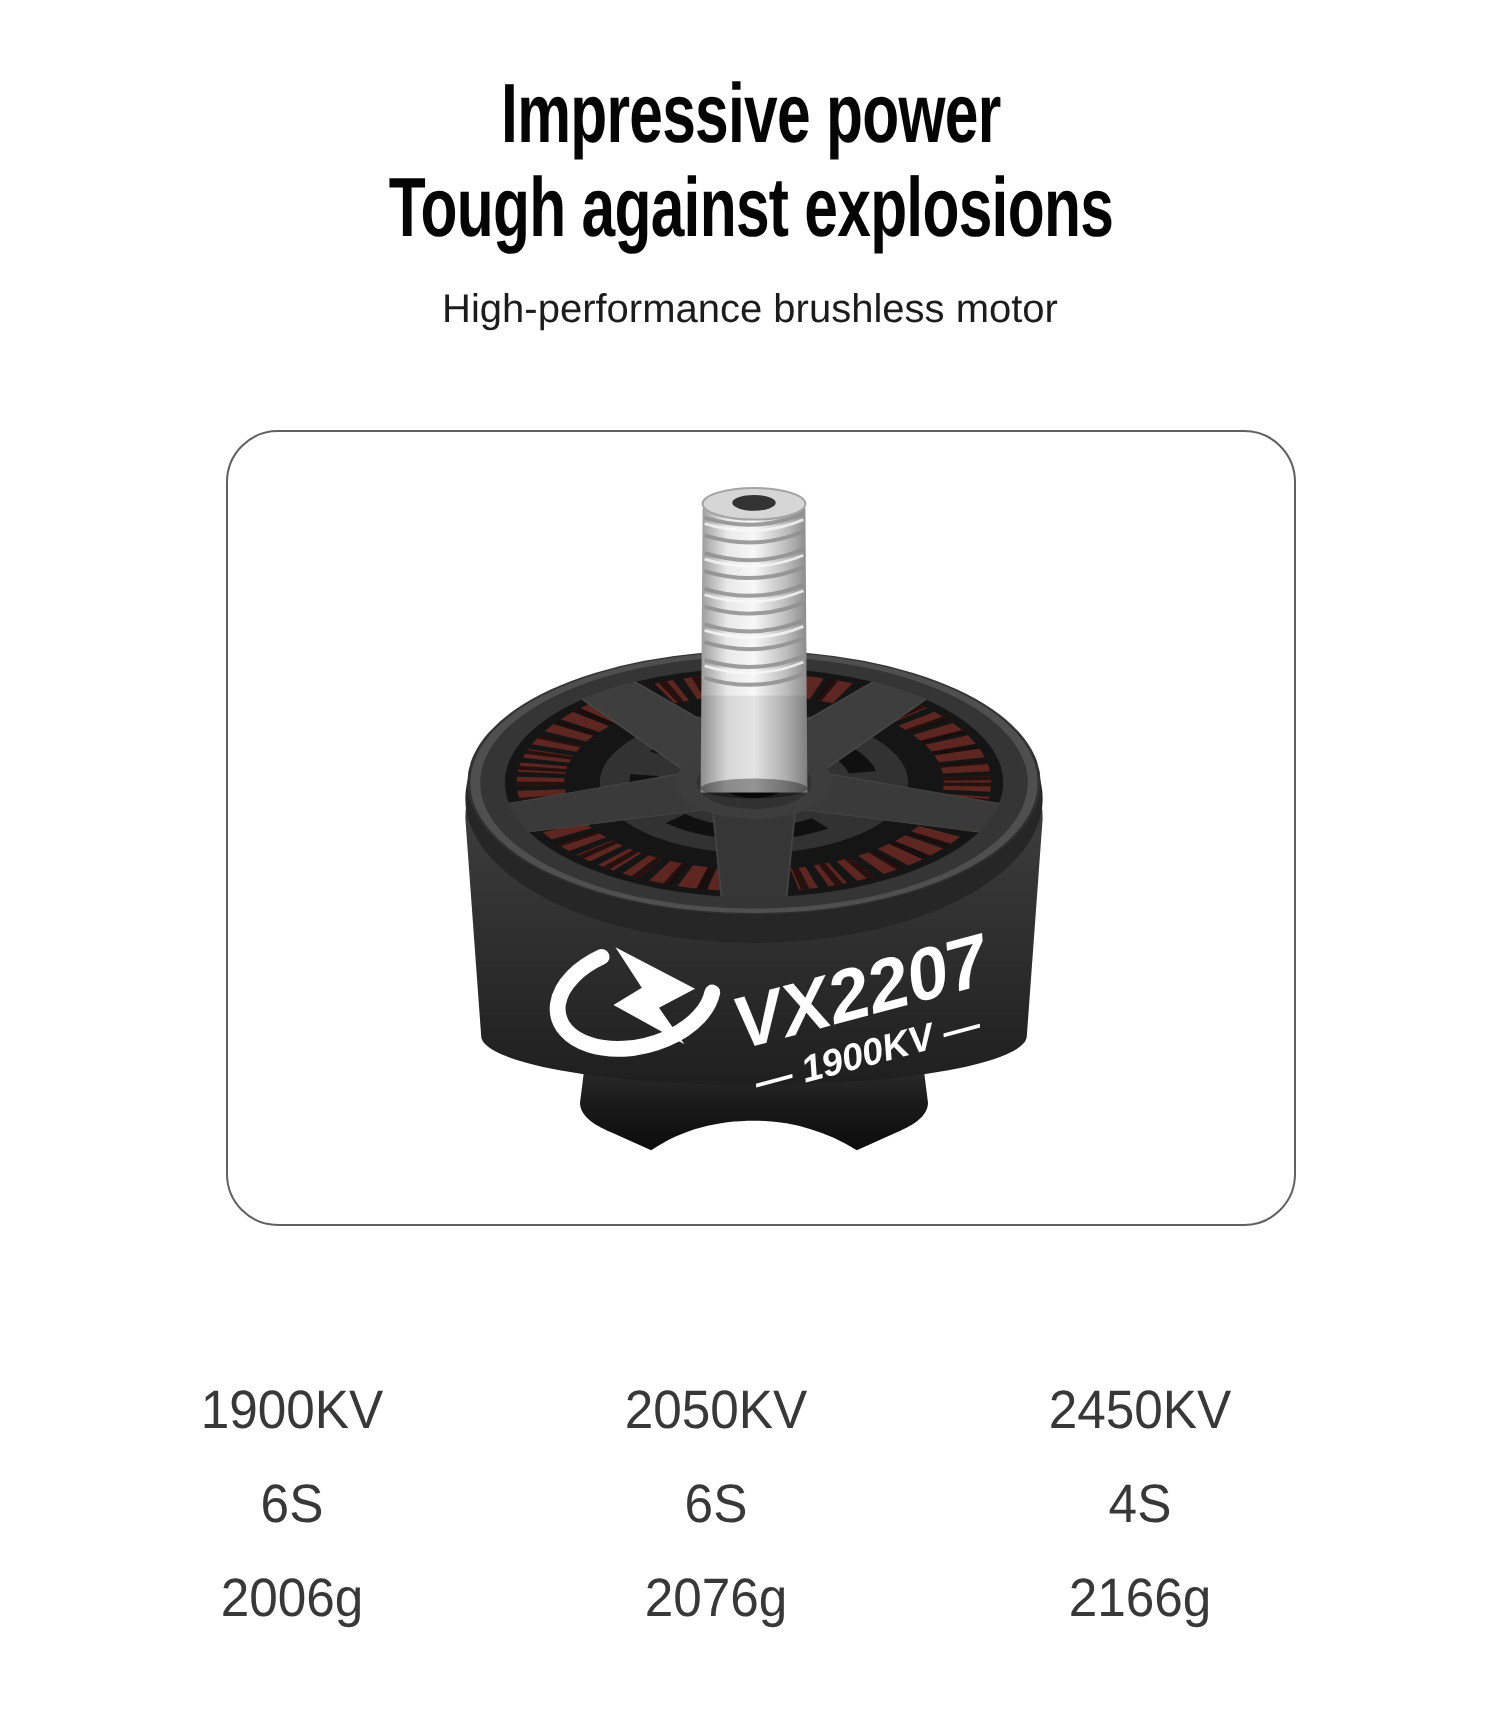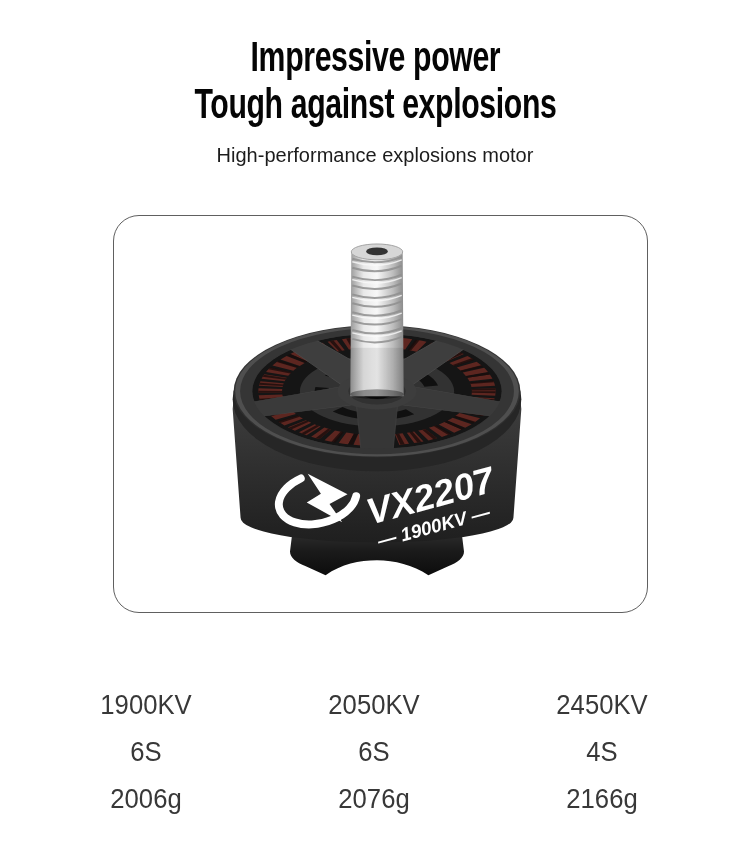--- a/index.html
+++ b/index.html
@@ -53,21 +53,21 @@
   .motor-svg {
     position: absolute;
     left: 113px; top: 27px;
     width: 300px; height: 346px;
   }
   .specs {
     position: absolute;
     left: 56px; top: 682px;
     display: grid;
     grid-template-columns: repeat(3, 180px);
-    column-gap: 48px;
+    column-gap: 32px;
     grid-auto-rows: 47px;
   }
   .spec-cell {
     display: flex;
     align-items: center;
     justify-content: center;
     font-size: 27px;
     color: #383838;
     transform: scaleX(0.95);
     white-space: nowrap;
@@ -77,21 +77,21 @@
 <body>
 
 <div class="page">
 
   <div class="headline">
     <span class="cond">Impressive power</span>
   </div>
   <div class="headline headline2">
     <span class="cond">Tough against explosions</span>
   </div>
-  <div class="tagline">High-performance explosions motor</div>
+  <div class="tagline">High-performance brushless motor</div>
 
   <div class="card">
     <svg class="motor-svg" viewBox="0 0 300 350" xmlns="http://www.w3.org/2000/svg">
       <defs>
         <linearGradient id="shaftG" x1="0" y1="0" x2="1" y2="0">
           <stop offset="0" stop-color="#9a9a9a"></stop>
           <stop offset="0.25" stop-color="#e9e9e9"></stop>
           <stop offset="0.5" stop-color="#f7f7f7"></stop>
           <stop offset="0.8" stop-color="#bdbdbd"></stop>
           <stop offset="1" stop-color="#8a8a8a"></stop>

